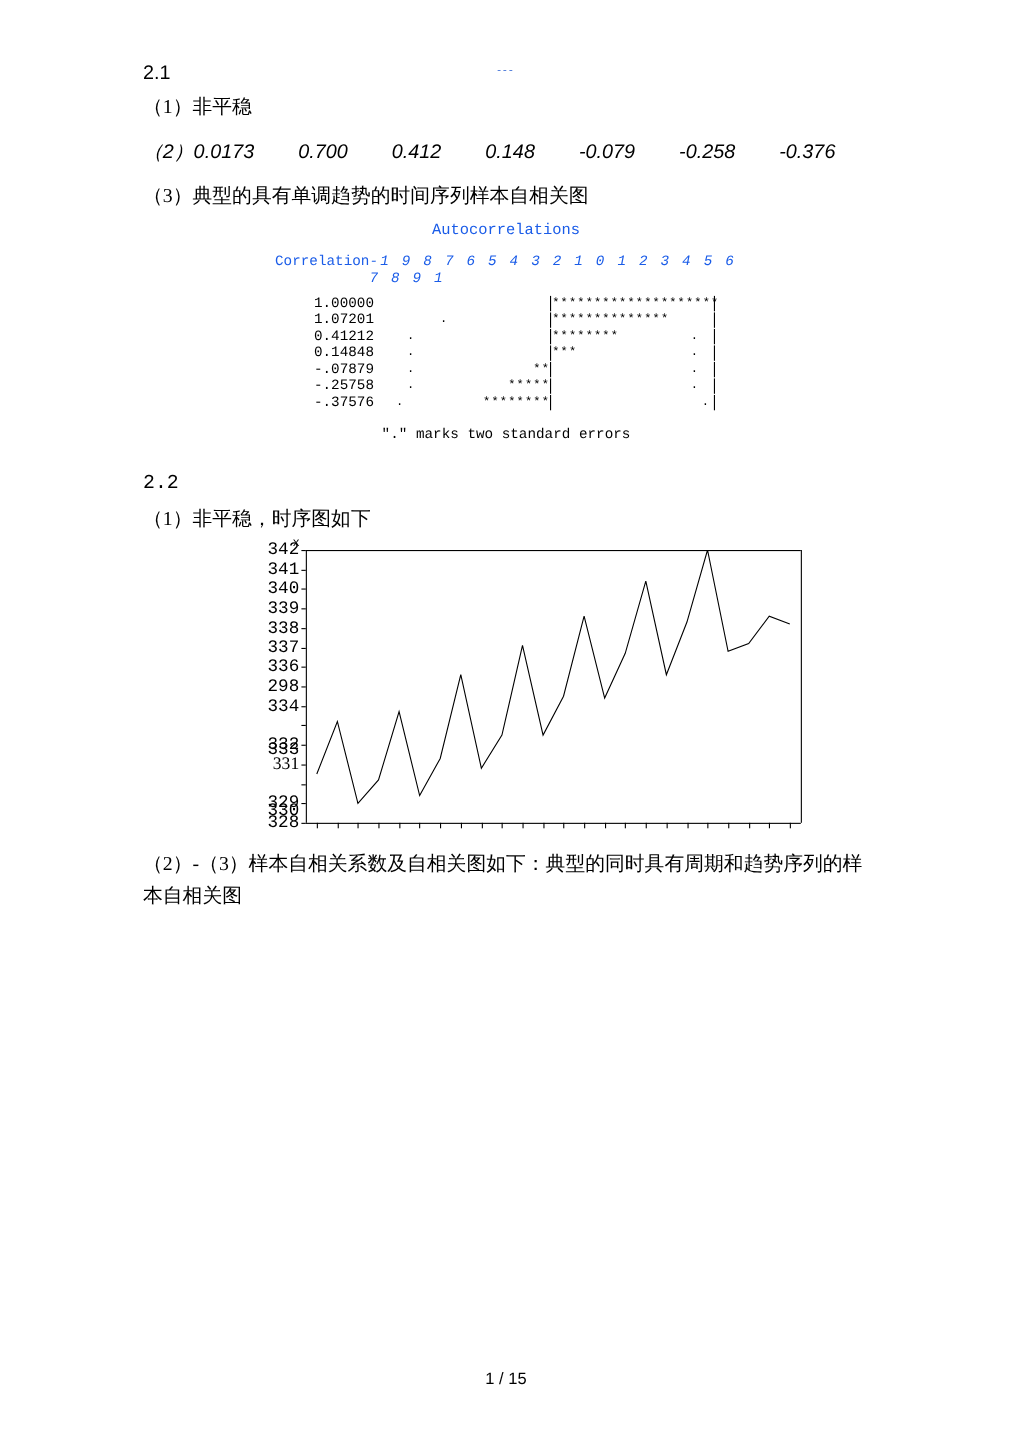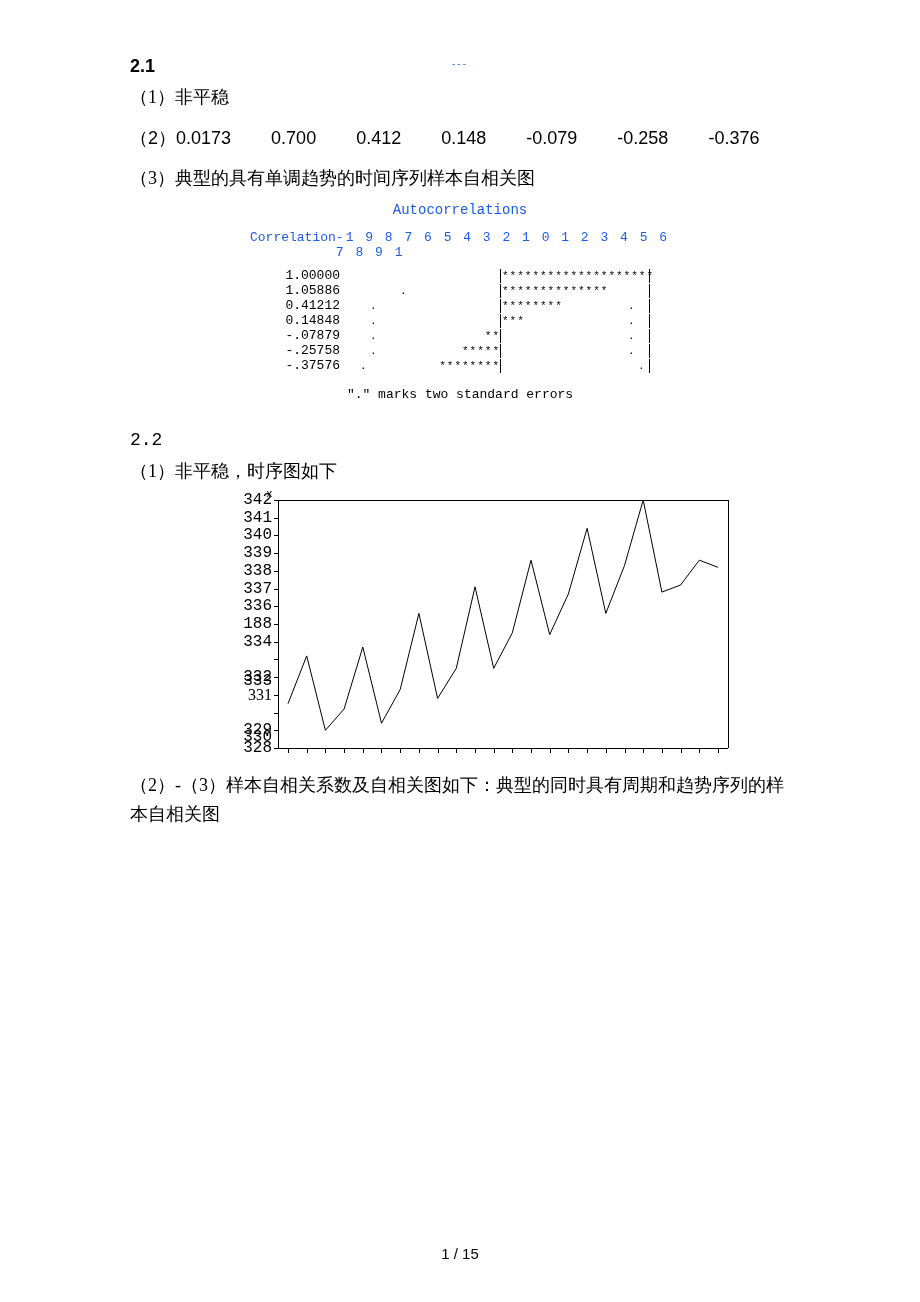--- a/index.html
+++ b/index.html
@@ -32,20 +32,21 @@
     margin: 2px 0;
   }
   .title-line {
     margin-top: 60px;
   }
   .numbers-row {
     font-family: Arial, sans-serif;
     font-size: 18px;
     color: #000;
     margin: 14px 0 14px 0;
+    font-style: italic;
   }
   .numbers-row span { white-space: pre; }
   
   .autocorr-wrap {
     margin: 10px auto 0 auto;
     width: 420px;
     font-family: "Courier New", monospace;
     font-size: 13px;
     color: #000;
   }
@@ -55,21 +56,21 @@
     font-size: 14px;
     margin-bottom: 12px;
   }
   .autocorr-header {
     color: #1a5ce8;
     font-size: 13px;
     margin-bottom: 8px;
     display: flex;
   }
   .autocorr-header .h-left { width: 100px; }
-  .autocorr-header .h-right { letter-spacing: 2px; }
+  .autocorr-header .h-right { letter-spacing: 2px; font-style: italic; }
   .acf-row {
     display: flex;
     align-items: center;
     height: 15px;
   }
   .acf-val {
     width: 100px;
     text-align: right;
     padding-right: 10px;
   }
@@ -200,21 +201,21 @@
     font-size: 15px;
     color: #000;
   }
 </style>
 </head>
 <body>
 
 <div class="page">
   <div class="header-marker">---</div>
 
-  <div class="text-line" style="font-family:Arial,sans-serif;font-weight:bold;">2.1</div>
+  <div class="text-line" style="font-family:Arial,sans-serif;">2.1</div>
   <div class="text-line">（1）非平稳</div>
 
   <div class="numbers-row">
     <span>（2）</span><span>0.0173</span><span>        </span><span>0.700</span><span>        </span><span>0.412</span><span>        </span><span>0.148</span><span>        </span><span>-0.079</span><span>        </span><span>-0.258</span><span>        </span><span>-0.376</span>
   </div>
 
   <div class="text-line">（3）典型的具有单调趋势的时间序列样本自相关图</div>
 
   <div class="autocorr-wrap">
     <div class="autocorr-title">Autocorrelations</div>
@@ -225,21 +226,21 @@
     <div id="acf-rows">
         <div class="acf-row">
           <div class="acf-val">1.00000</div>
           <div class="acf-plot">
             <div class="acf-center"></div>
             <div class="acf-right-border"></div>
             <div class="acf-bar" style="left: 152px; top: 0px;">********************</div>
           </div>
         </div>
         <div class="acf-row">
-          <div class="acf-val">1.05886</div>
+          <div class="acf-val">1.07201</div>
           <div class="acf-plot">
             <div class="acf-center"></div>
             <div class="acf-right-border"></div>
             <div class="acf-bar" style="left: 152px; top: 0px;">**************</div>
             <div class="acf-dot-left" style="left: 50px;">.</div>
           </div>
         </div>
         <div class="acf-row">
           <div class="acf-val">0.41212</div>
           <div class="acf-plot">
@@ -311,21 +312,21 @@
         <div class="ts-tick" style="top: 217.571px; margin-top: 24px;">330</div>
         <div class="ts-tick-mark" style="top: 222.571px;"></div>
         <div class="ts-tick" style="top: 199.857px; font-family: Liberation Serif, serif;">331</div>
         <div class="ts-tick-mark" style="top: 204.857px;"></div>
         <div class="ts-tick" style="top: 182.143px;">332</div>
         <div class="ts-tick-mark" style="top: 187.143px;"></div>
         <div class="ts-tick" style="top: 164.429px; margin-top: 22px;">333</div>
         <div class="ts-tick-mark" style="top: 169.429px;"></div>
         <div class="ts-tick" style="top: 146.714px;">334</div>
         <div class="ts-tick-mark" style="top: 151.714px;"></div>
-        <div class="ts-tick" style="top: 129px;">188</div>
+        <div class="ts-tick" style="top: 129px;">298</div>
         <div class="ts-tick-mark" style="top: 134px;"></div>
         <div class="ts-tick" style="top: 111.286px;">336</div>
         <div class="ts-tick-mark" style="top: 116.286px;"></div>
         <div class="ts-tick" style="top: 93.5714px;">337</div>
         <div class="ts-tick-mark" style="top: 98.5714px;"></div>
         <div class="ts-tick" style="top: 75.8571px;">338</div>
         <div class="ts-tick-mark" style="top: 80.8571px;"></div>
         <div class="ts-tick" style="top: 58.1429px;">339</div>
         <div class="ts-tick-mark" style="top: 63.1429px;"></div>
         <div class="ts-tick" style="top: 40.4286px;">340</div>

